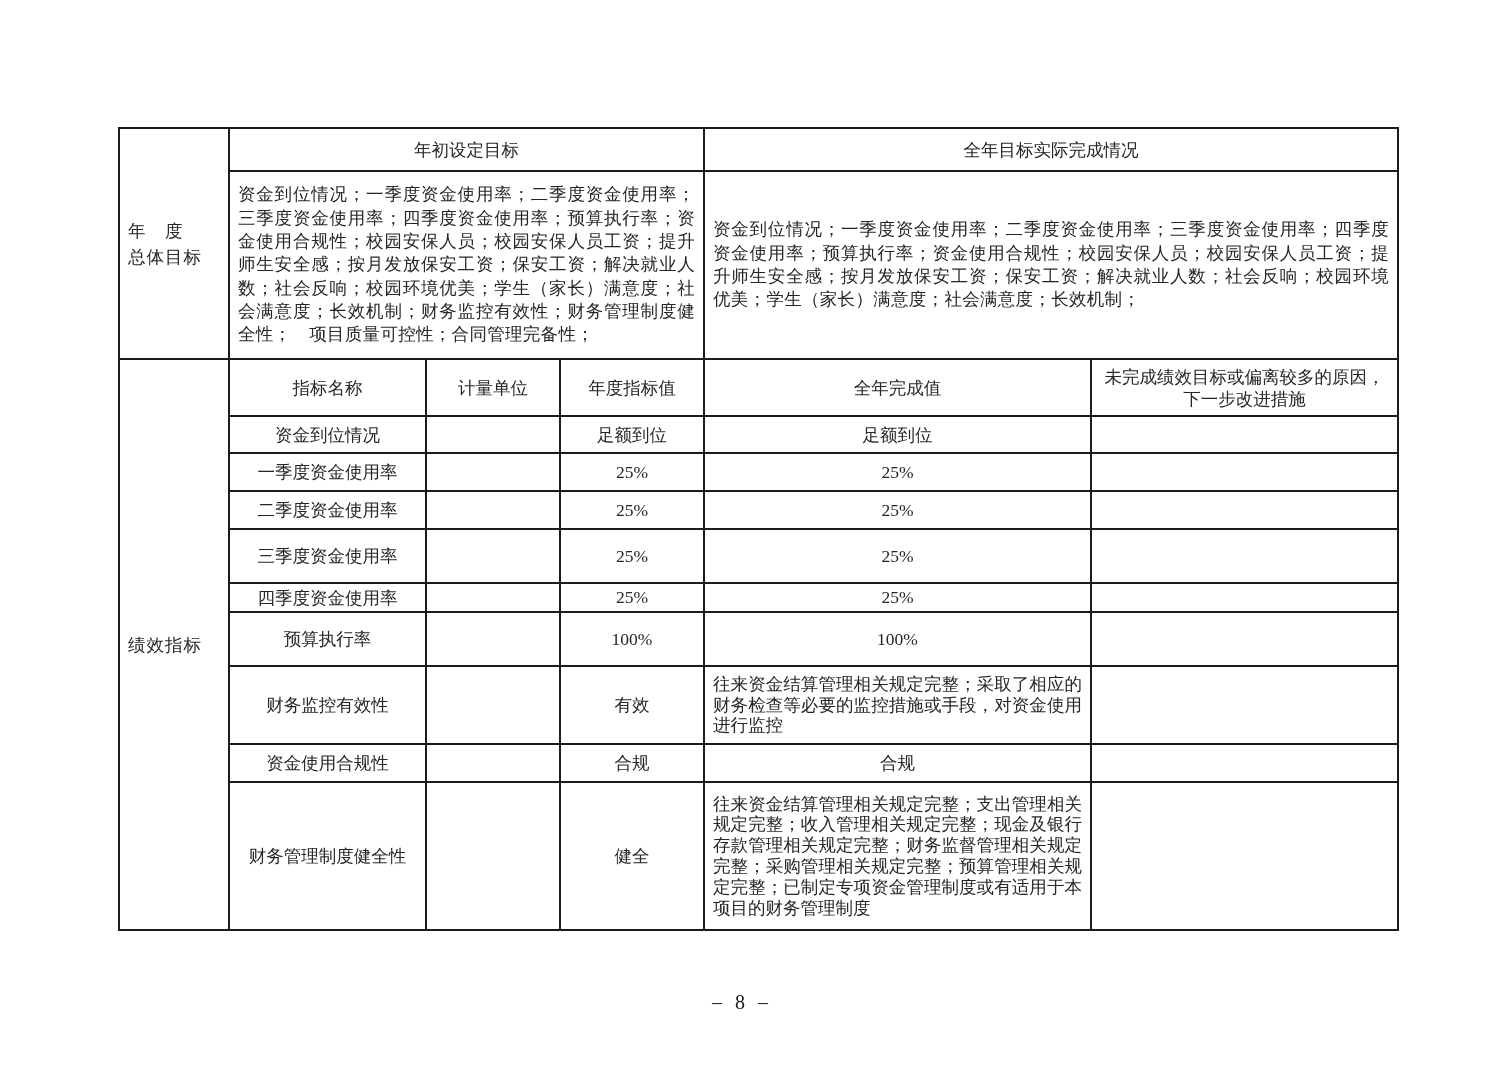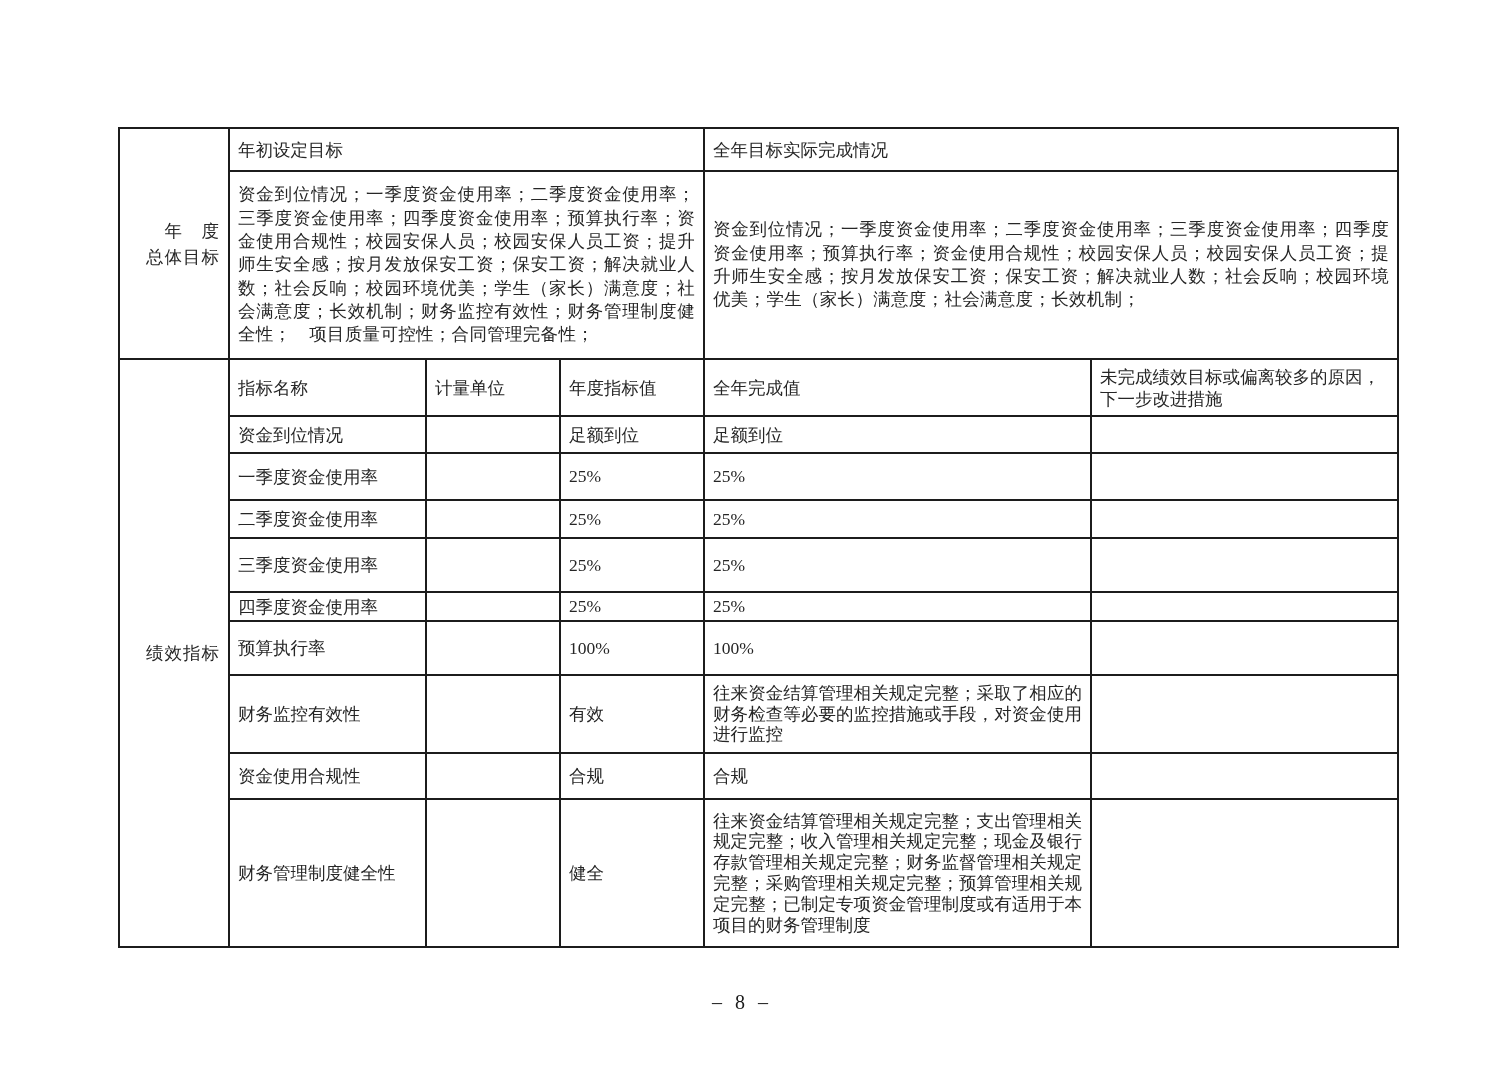--- a/index.html
+++ b/index.html
@@ -25,41 +25,42 @@
     table-layout: fixed;
   }
   table.report td {
     border: 2px solid #1c1c1c;
     padding: 0 8px;
     vertical-align: middle;
     font-size: 17.5px;
     overflow: hidden;
   }
   .row-label {
-    text-align: right;
+    text-align: left;
     font-size: 18px;
     line-height: 26px;
     letter-spacing: 1px;
   }
   .hdr {
+    text-align: center;
     font-size: 18px;
     line-height: 24px;
     border-radius: 10px;
   }
   .goal-text {
     vertical-align: top;
     padding: 4px 9px;
     font-size: 18px;
     line-height: 23.3px;
     text-align: justify;
     text-justify: inter-ideograph;
     letter-spacing: 0.3px;
   }
   .val {
-    text-align: left;
+    text-align: center;
     font-size: 17.5px;
   }
   .long-text {
     text-align: justify;
     text-justify: inter-ideograph;
     font-size: 17.5px;
     line-height: 20.8px;
     padding: 3px 9px;
     vertical-align: middle;
   }
@@ -113,21 +114,21 @@
     </tr>
 
     <tr style="height:37px">
       <td class="val">资金到位情况</td>
       <td class="val"></td>
       <td class="val">足额到位</td>
       <td class="val">足额到位</td>
       <td class="val"></td>
     </tr>
 
-    <tr style="height:47px">
+    <tr style="height:38px">
       <td class="val">一季度资金使用率</td>
       <td class="val"></td>
       <td class="val">25%</td>
       <td class="val">25%</td>
       <td class="val"></td>
     </tr>
 
     <tr style="height:38px">
       <td class="val">二季度资金使用率</td>
       <td class="val"></td>
@@ -161,21 +162,21 @@
     </tr>
 
     <tr style="height:78px">
       <td class="val">财务监控有效性</td>
       <td class="val"></td>
       <td class="val">有效</td>
       <td class="long-text">往来资金结算管理相关规定完整；采取了相应的财务检查等必要的监控措施或手段，对资金使用进行监控</td>
       <td class="val"></td>
     </tr>
 
-    <tr style="height:46px">
+    <tr style="height:38px">
       <td class="val">资金使用合规性</td>
       <td class="val"></td>
       <td class="val">合规</td>
       <td class="val">合规</td>
       <td class="val"></td>
     </tr>
 
     <tr style="height:148px">
       <td class="val">财务管理制度健全性</td>
       <td class="val"></td>

